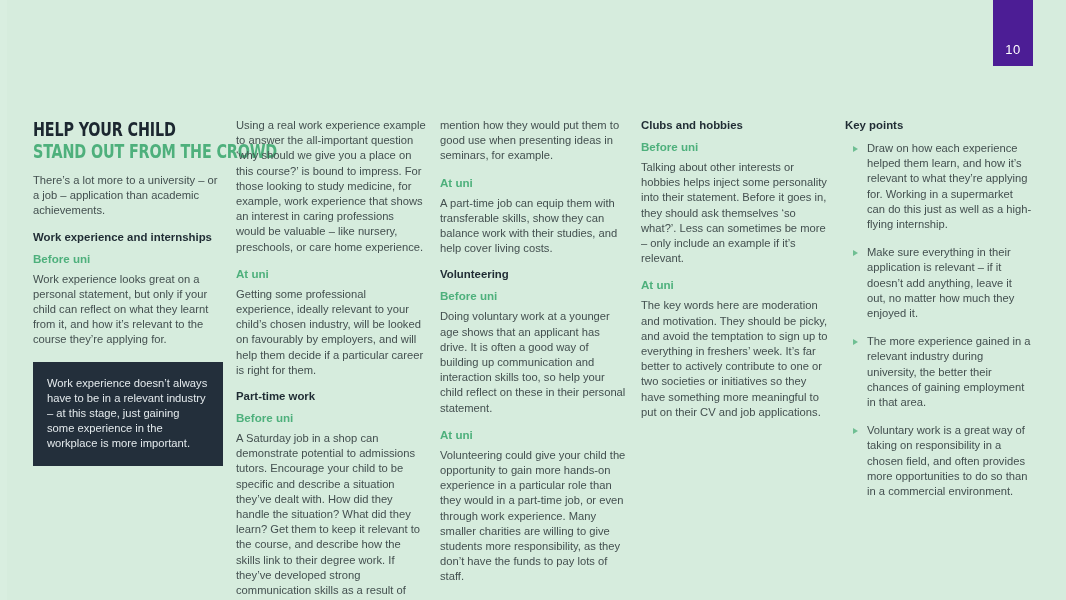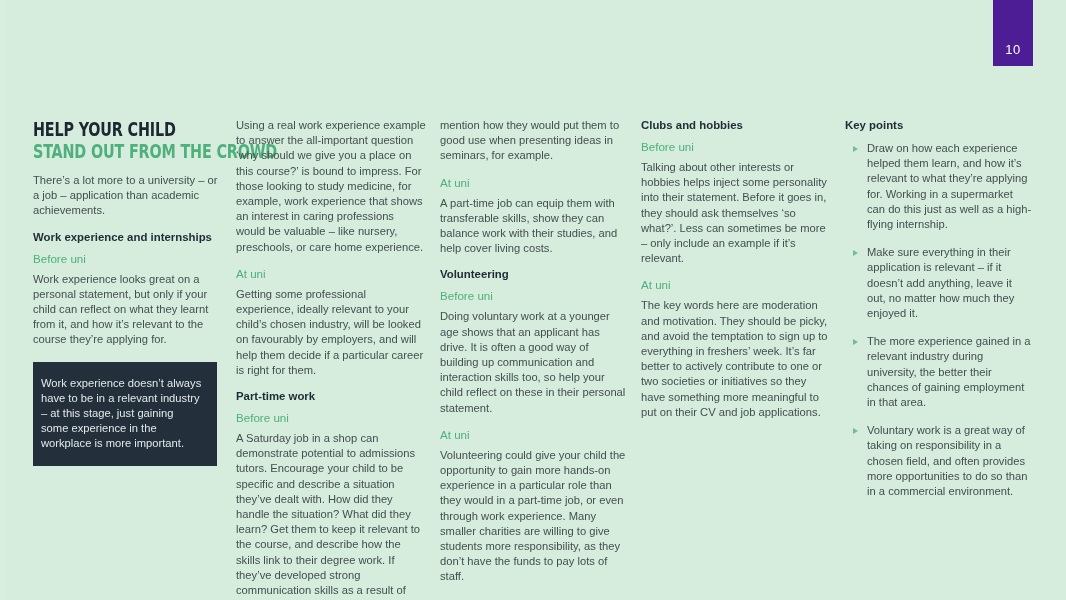--- a/index.html
+++ b/index.html
@@ -90,27 +90,28 @@
     color: #1f2b33;
     margin: 4px 0 6px 0;
   }
   .sub-head.first { margin-top: 0; }
 
   .stage-label {
     font-size: 11.6px;
     color: #4eb07c;
     line-height: 15px;
     margin: 0 0 6px 0;
+    font-weight: bold;
   }
 
   .callout {
     margin-top: 14px;
     background: #232f3b;
     color: #e6ecef;
-    padding: 14px 15px 14px 8px;
+    padding: 14px 15px 14px 14px;
     width: 161px;
     box-sizing: content-box;
   }
   .callout p {
     margin: 0;
     color: #e3e9ec;
     font-size: 11.2px;
     line-height: 15.2px;
   }
 

